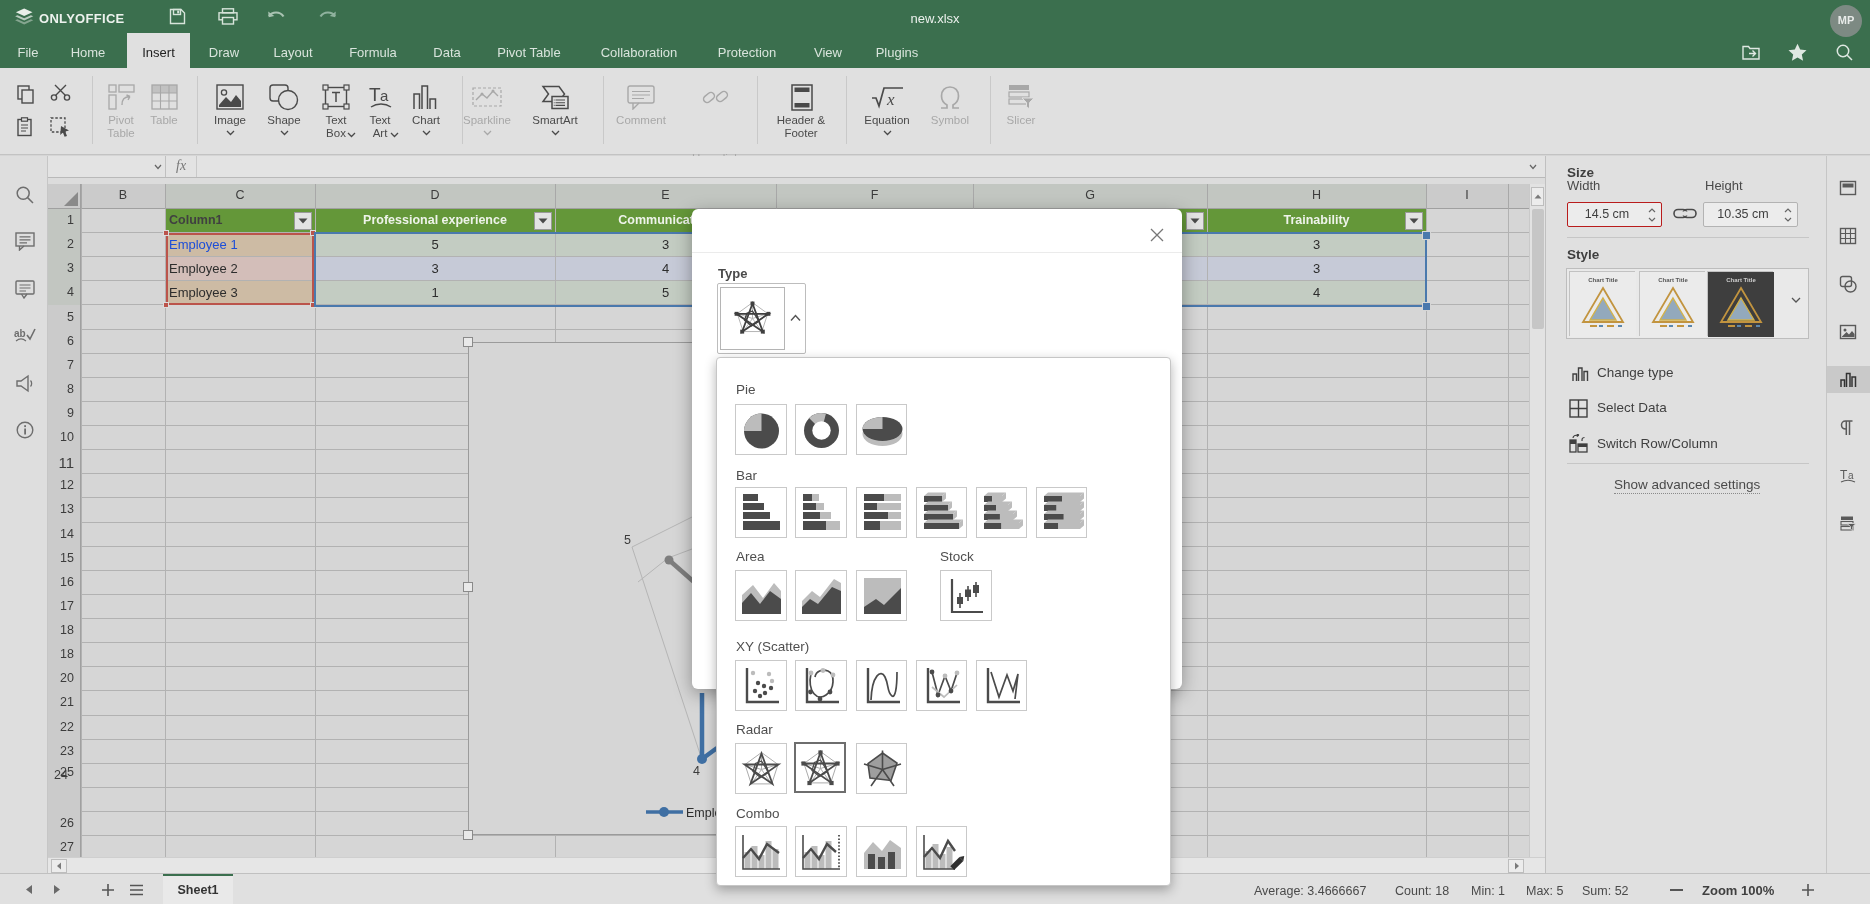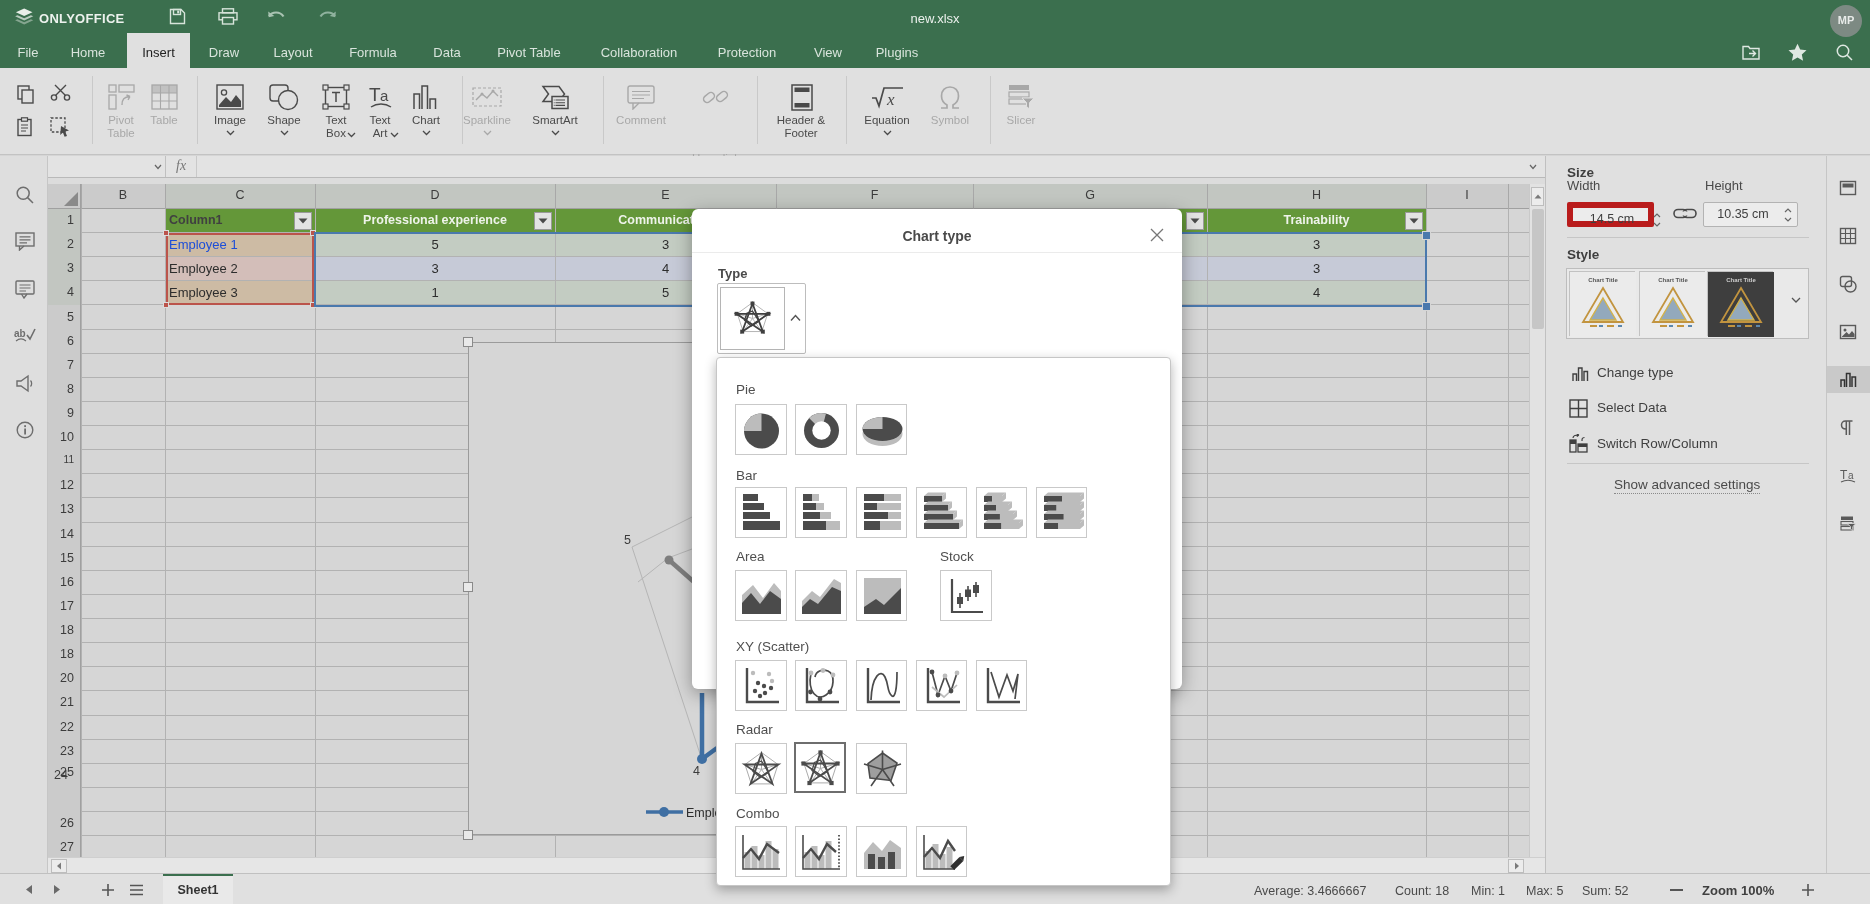--- a/index.html
+++ b/index.html
@@ -342,21 +342,21 @@
       <div class="lbl" style="left:0;top:35.0px;width:26px;text-align:right;font-size:12.5px;color:#3c3c3c;">1</div>
       <div class="lbl" style="left:0;top:59.1px;width:26px;text-align:right;font-size:12.5px;color:#3c3c3c;">2</div>
       <div class="lbl" style="left:0;top:83.2px;width:26px;text-align:right;font-size:12.5px;color:#3c3c3c;">3</div>
       <div class="lbl" style="left:0;top:107.4px;width:26px;text-align:right;font-size:12.5px;color:#3c3c3c;">4</div>
       <div class="lbl" style="left:0;top:131.5px;width:26px;text-align:right;font-size:12.5px;color:#3c3c3c;">5</div>
       <div class="lbl" style="left:0;top:155.6px;width:26px;text-align:right;font-size:12.5px;color:#3c3c3c;">6</div>
       <div class="lbl" style="left:0;top:179.7px;width:26px;text-align:right;font-size:12.5px;color:#3c3c3c;">7</div>
       <div class="lbl" style="left:0;top:203.8px;width:26px;text-align:right;font-size:12.5px;color:#3c3c3c;">8</div>
       <div class="lbl" style="left:0;top:228.0px;width:26px;text-align:right;font-size:12.5px;color:#3c3c3c;">9</div>
       <div class="lbl" style="left:0;top:252.1px;width:26px;text-align:right;font-size:12.5px;color:#3c3c3c;">10</div>
-      <div class="lbl" style="left:0;top:276.2px;width:26px;text-align:right;font-size:10px;color:#3c3c3c;">11</div>
+      <div class="lbl" style="left:0;top:276.2px;width:26px;text-align:right;font-size:15px;color:#3c3c3c;">11</div>
       <div class="lbl" style="left:0;top:300.3px;width:26px;text-align:right;font-size:12.5px;color:#3c3c3c;">12</div>
       <div class="lbl" style="left:0;top:324.4px;width:26px;text-align:right;font-size:12.5px;color:#3c3c3c;">13</div>
       <div class="lbl" style="left:0;top:348.6px;width:26px;text-align:right;font-size:12.5px;color:#3c3c3c;">14</div>
       <div class="lbl" style="left:0;top:372.7px;width:26px;text-align:right;font-size:12.5px;color:#3c3c3c;">15</div>
       <div class="lbl" style="left:0;top:396.8px;width:26px;text-align:right;font-size:12.5px;color:#3c3c3c;">16</div>
       <div class="lbl" style="left:0;top:420.9px;width:26px;text-align:right;font-size:12.5px;color:#3c3c3c;padding-left:12px;">17</div>
       <div class="lbl" style="left:0;top:445.0px;width:26px;text-align:right;font-size:12.5px;color:#3c3c3c;">18</div>
       <div class="lbl" style="left:0;top:469.2px;width:26px;text-align:right;font-size:12.5px;color:#3c3c3c;">18</div>
       <div class="lbl" style="left:0;top:493.3px;width:26px;text-align:right;font-size:12.5px;color:#3c3c3c;">20</div>
       <div class="lbl" style="left:0;top:517.4px;width:26px;text-align:right;font-size:12.5px;color:#3c3c3c;">21</div>
@@ -440,21 +440,21 @@
   <svg class="abs" style="left:1486px;top:16px;" width="8" height="5" viewBox="0 0 8 5">
       <path d="M0.5 4.5 L4 0.5 L7.5 4.5 Z" fill="#7a7a7a"></path>
     </svg>
   <div class="abs" style="left:1483.5px;top:31px;width:12px;height:120px;background:#c6c6c6;border-radius:2px;"></div>
 </div>
 
 <div class="abs" id="rpanel" style="left:1545px;top:156px;width:325px;height:717px;background:#e0e0e0;border-left:1px solid #c0c0c0;">
   <div class="lbl" style="left:21px;top:9px;font-size:13.5px;font-weight:bold;color:#3f3f3f;">Size</div>
   <div class="lbl" style="left:21px;top:22px;font-size:13px;color:#4a4a4a;">Width</div>
   <div class="lbl" style="left:159px;top:22px;font-size:13px;color:#4a4a4a;">Height</div>
-  <div class="abs" style="left:21px;top:45.5px;width:87px;height:25px;background:#ececec;border:6px solid #b91c1c;border-radius:2px;">
+  <div class="abs" style="left:21px;top:45.5px;width:95px;height:25px;background:#ececec;border:1px solid #b91c1c;border-radius:2px;">
     <div class="lbl" style="left:0;top:4.5px;width:78px;text-align:center;font-size:12.5px;color:#3f3f3f;">14.5 cm</div>
     <svg class="abs" style="left:78px;top:4px;" width="12" height="7" viewBox="0 0 12 7">
         <path d="M3 5 L6 2 L9 5" fill="none" stroke="#666" stroke-width="1.2"></path>
       </svg>
     <svg class="abs" style="left:78px;top:13px;" width="12" height="7" viewBox="0 0 12 7">
         <path d="M3 2 L6 5 L9 2" fill="none" stroke="#666" stroke-width="1.2"></path>
       </svg>
   </div>
   <div class="abs" style="left:157px;top:45.5px;width:95px;height:25px;background:#ececec;border:1px solid #b3b3b3;border-radius:2px;">
     <div class="lbl" style="left:0;top:4.5px;width:78px;text-align:center;font-size:12.5px;color:#3f3f3f;">10.35 cm</div>
@@ -602,21 +602,20 @@
   <div class="lbl" style="left:1526px;top:10px;font-size:12.5px;color:#4a4a4a;">Max: 5</div>
   <div class="lbl" style="left:1582px;top:10px;font-size:12.5px;color:#4a4a4a;">Sum: 52</div>
   <div class="abs" style="left:1670px;top:15px;width:13px;height:2px;background:#555;"></div>
   <div class="lbl" style="left:1702px;top:9px;font-size:13px;font-weight:bold;color:#3f3f3f;">Zoom 100%</div>
   <svg class="abs" style="left:1801px;top:9px;" width="14" height="14" viewBox="0 0 14 14">
       <path d="M7 1 V13 M1 7 H13" stroke="#555" stroke-width="1.6"></path>
     </svg>
 </div>
 
 <div class="abs" id="dialog" style="left:692px;top:209px;width:490px;height:480px;background:#fff;border-radius:6px;box-shadow:0 5px 18px rgba(0,0,0,0.35);z-index:50;">
-  <div class="lbl" style="left:0;top:19px;width:490px;text-align:center;font-size:14px;font-weight:bold;color:#4a4a4a;">Chart type</div>
   <svg class="abs" style="left:457px;top:18px;" width="16" height="16" viewBox="0 0 16 16">
       <path d="M2 2 L14 14 M14 2 L2 14" stroke="#777" stroke-width="1.3"></path>
     </svg>
   <div class="abs" style="left:0;top:43px;width:490px;height:1px;background:#ebebeb;"></div>
   <div class="lbl" style="left:26px;top:57px;font-size:13px;font-weight:bold;color:#4a4a4a;">Type</div>
 
   <div class="abs" style="left:24.5px;top:74px;width:89px;height:71px;border:1px solid #bdbdbd;border-radius:2px;"></div>
   <div class="abs" style="left:28px;top:78px;width:65px;height:63px;border:1px solid #b5b5b5;"></div>
   <svg class="abs" style="left:38px;top:86px;" width="45" height="47" viewBox="0 0 48 48">
     <path d="M24 7 L40.2 18.8 L34 37.9 L14 37.9 L7.8 18.8 Z" fill="none" stroke="#b0b0b0" stroke-width="1"></path>

